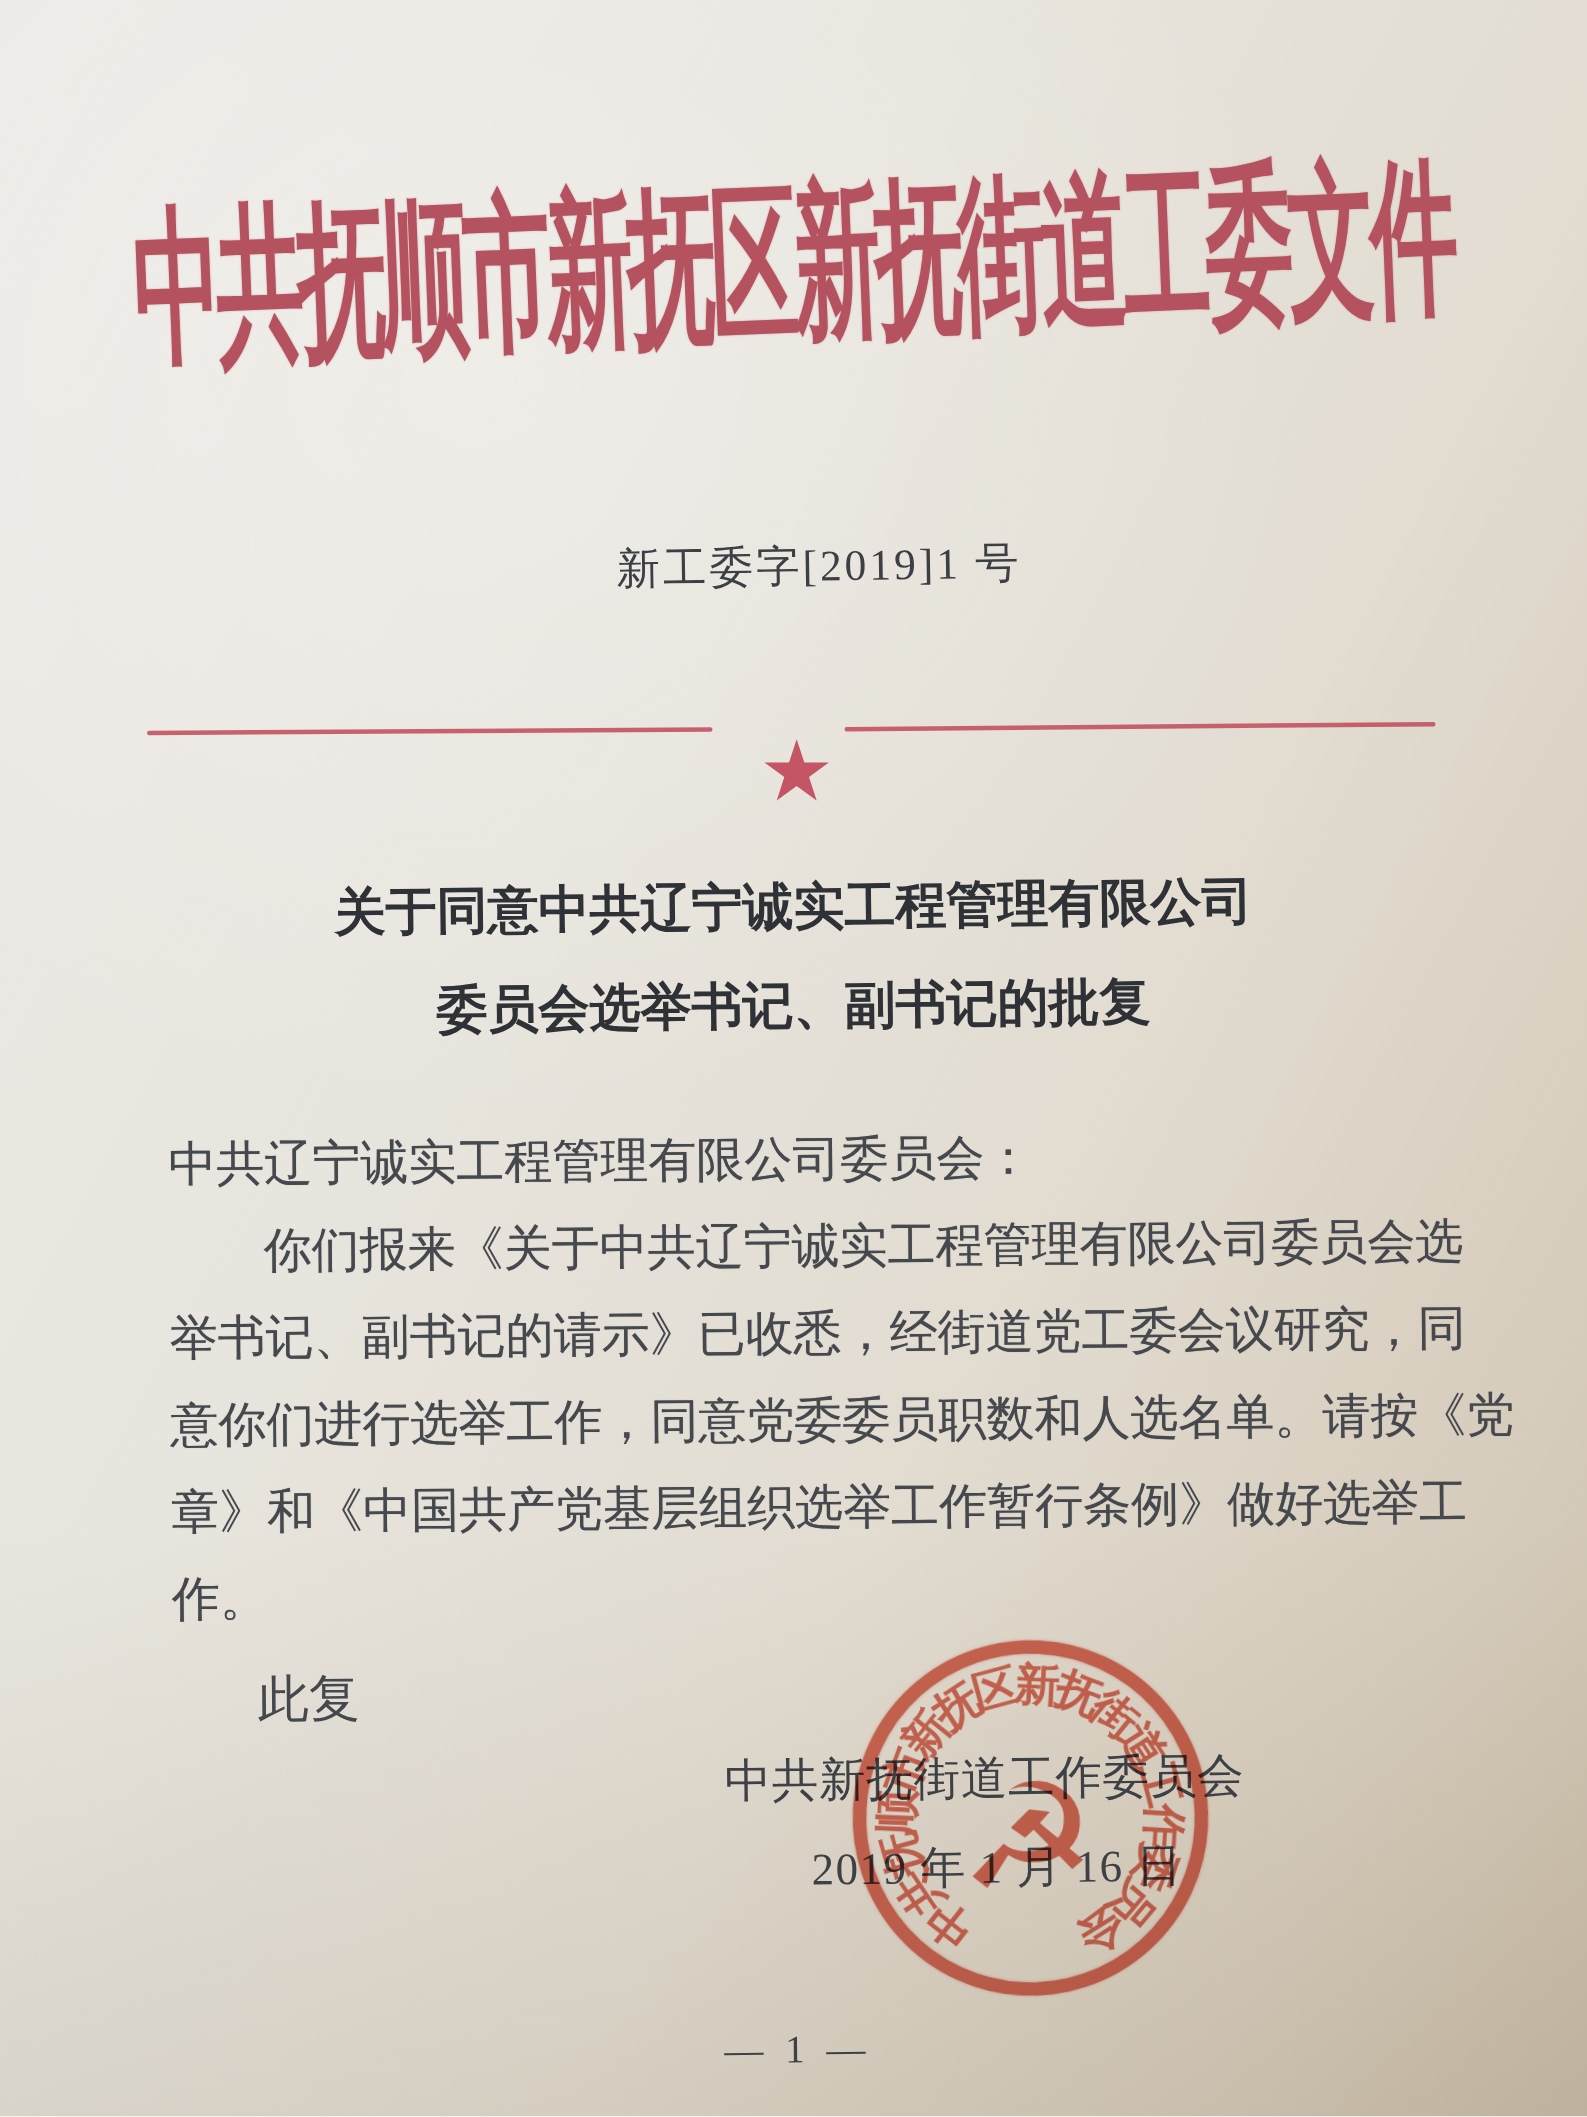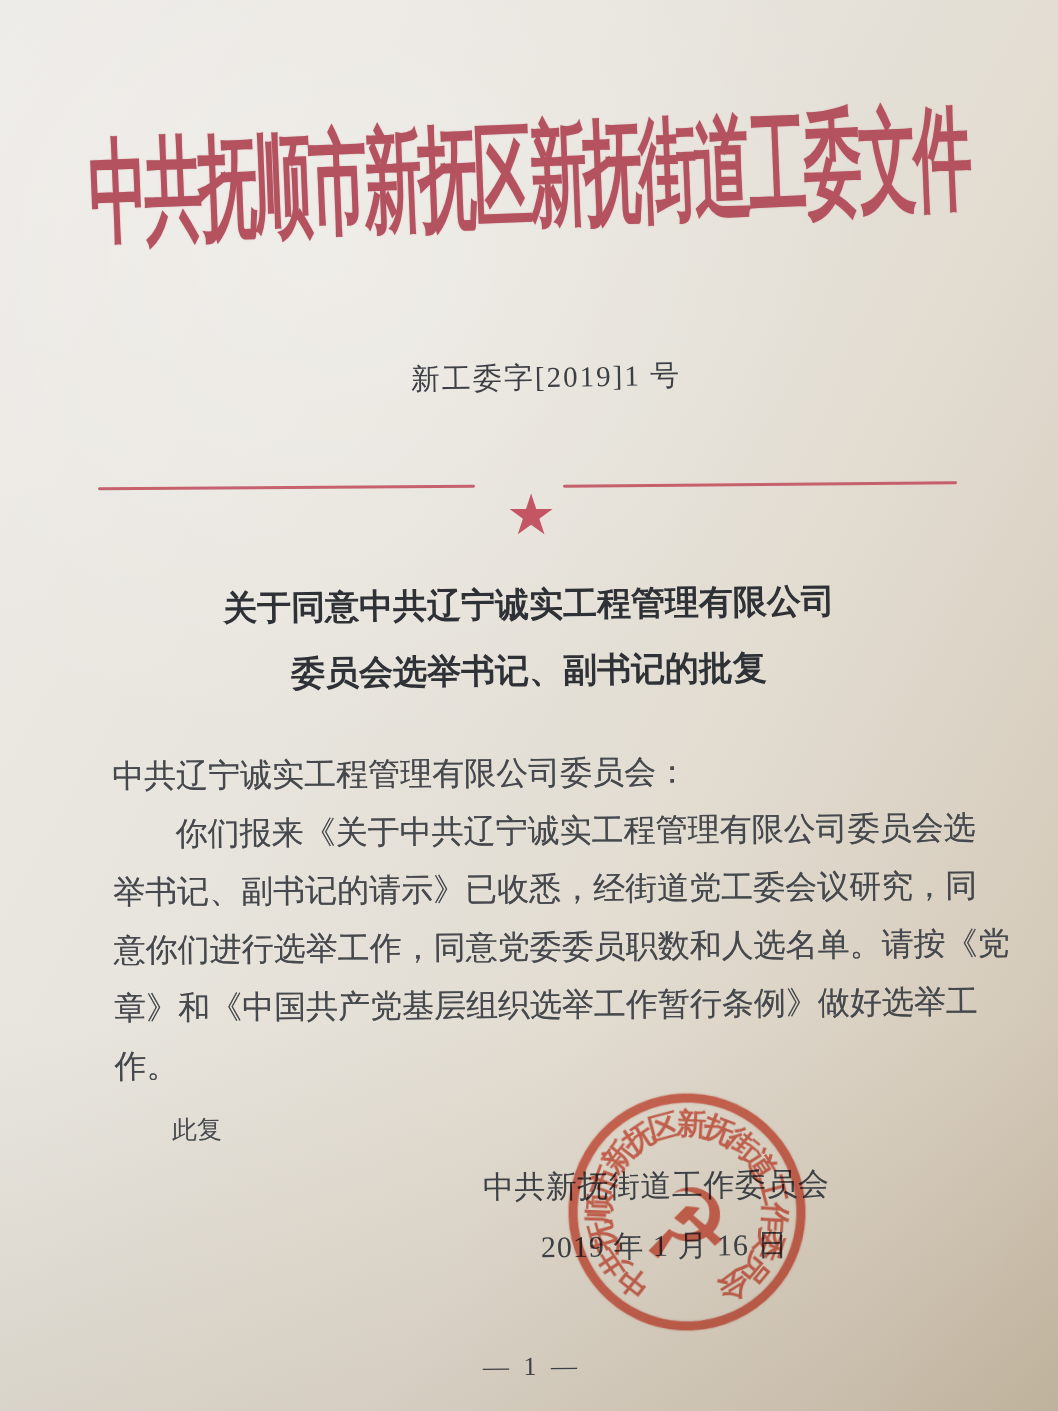--- a/index.html
+++ b/index.html
@@ -53,21 +53,21 @@
   .title-2{top:648px;}
   .body-block{
     position:absolute;left:112px;top:747px;width:860px;
     font-size:32px;line-height:58px;color:var(--ink);white-space:nowrap;
     transform:rotate(-0.45deg);transform-origin:left top;
     text-shadow:0 0 0.5px rgba(69,72,76,0.6);
   }
   .body-line{white-space:nowrap;}
   .indent{padding-left:63px;}
   .closing{
-    position:absolute;left:172px;top:1117px;font-size:25px;line-height:1;
+    position:absolute;left:172px;top:1117px;font-size:34px;line-height:1;
     color:var(--ink);transform:rotate(-0.45deg);
   }
   .signature{
     position:absolute;left:483px;top:1170px;font-size:31px;line-height:1;
     color:#3d4044;letter-spacing:0.5px;white-space:nowrap;transform:rotate(-0.6deg);
   }
   .sign-date{
     position:absolute;left:541px;top:1231px;font-size:30px;line-height:1;
     color:#3d4044;letter-spacing:1px;white-space:nowrap;transform:rotate(-0.6deg);
   }

